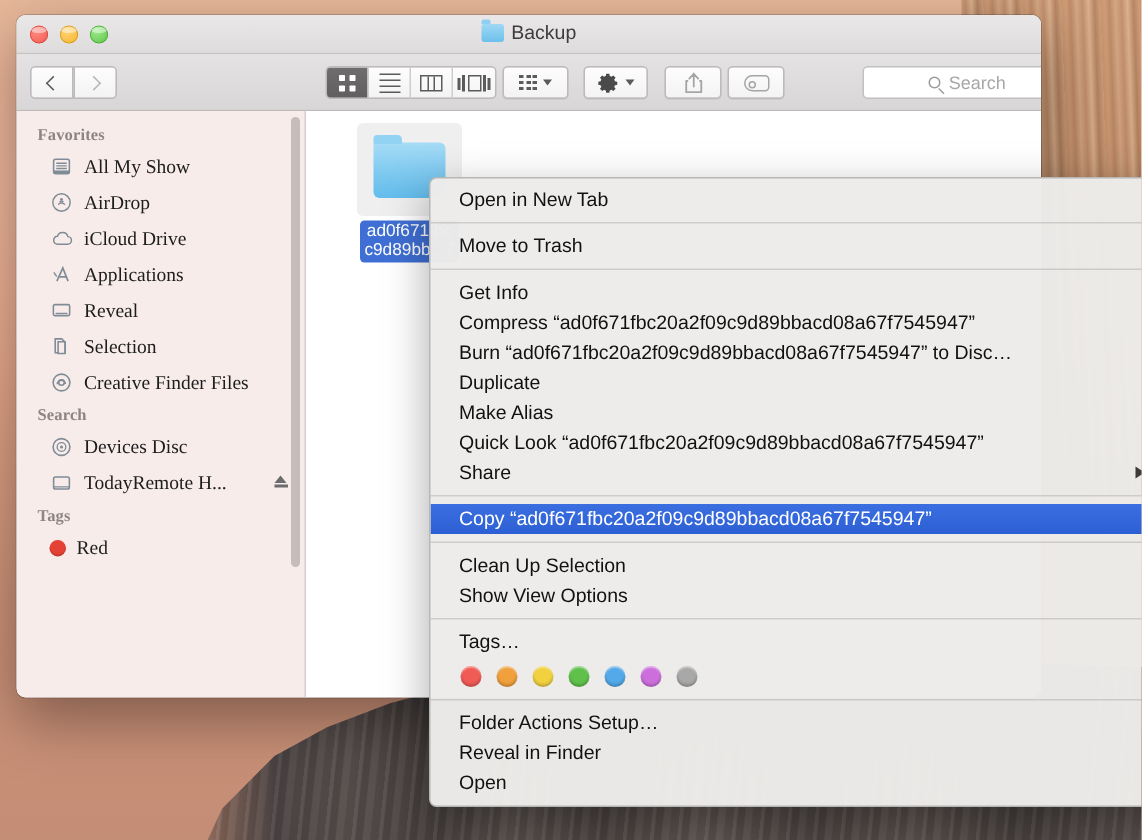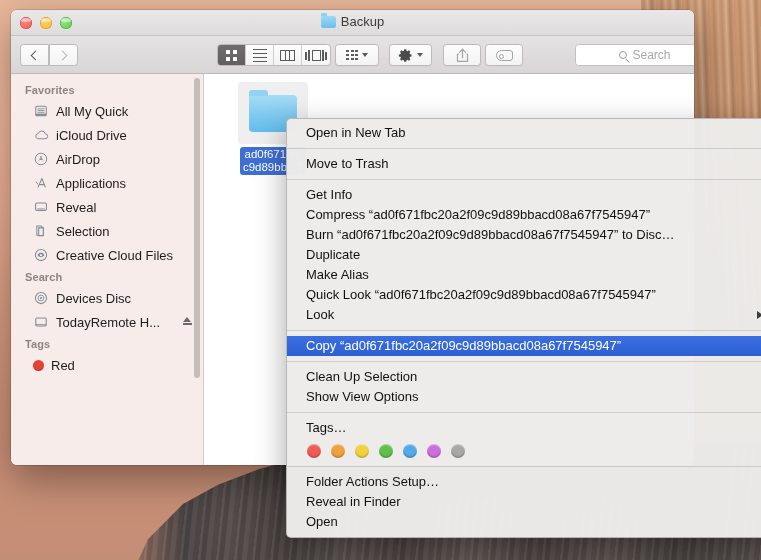--- a/index.html
+++ b/index.html
@@ -197,20 +197,21 @@
   
   #body { display:flex; height: calc(455px - 64px); }
 
   #sidebar {
     width: 193px; flex:none;
     background: #f7ecea;
     border-right: .5px solid #d5cecd;
     padding-top: 6px;
     position: relative;
     overflow: hidden;
+    font-family: Liberation Serif, serif;
   }
   .sb-head {
     font-size: 11px; font-weight: bold; color: #8e8583;
     padding: 4px 0 3px 14px; letter-spacing: .1px;
   }
   .sb-item {
     height: 24px; display:flex; align-items:center; gap:7px;
     padding-left: 22px; font-size: 13px; color: #1d1d1d;
     position: relative;
   }
@@ -402,45 +403,45 @@
         <div class="sb-head">Favorites</div>
 
         <div class="sb-item">
           <span class="sb-icon">
             <svg width="14" height="14" viewBox="0 0 16 16">
                 <rect x="2" y="2.5" width="12" height="11" rx="1.5" fill="none" stroke="#7f8c96" stroke-width="1.2"></rect>
                 <path d="M4 5.5h8M4 7.5h8M4 9.5h8" stroke="#7f8c96" stroke-width="1"></path>
                 <rect x="2" y="11" width="12" height="2.5" fill="#7f8c96"></rect>
               </svg>
           </span>
-          <span>All My Quick</span>
-        </div>
-
-        <div class="sb-item">
-          <span class="sb-icon">
-            <svg width="15" height="14" viewBox="0 0 18 14">
-                <path d="M4.6 11.5h8.6a3 3 0 00.3-6A4.3 4.3 0 005.2 5.2 3.2 3.2 0 004.6 11.5z" fill="none" stroke="#7f8c96" stroke-width="1.2"></path>
-              </svg>
-          </span>
-          <span>iCloud Drive</span>
+          <span>All My Show</span>
         </div>
 
         <div class="sb-item">
           <span class="sb-icon">
             <svg width="14" height="14" viewBox="0 0 16 16">
                 <circle cx="8" cy="8" r="6.6" fill="none" stroke="#7f8c96" stroke-width="1.1"></circle>
                 <path d="M5.4 9.6a3.4 3.4 0 015.2 0M6.6 7.6a2 2 0 012.8 0" fill="none" stroke="#7f8c96" stroke-width="1.1"></path>
                 <circle cx="8" cy="5.6" r="1" fill="#7f8c96"></circle>
               </svg>
           </span>
           <span>AirDrop</span>
         </div>
 
         <div class="sb-item">
           <span class="sb-icon">
+            <svg width="15" height="14" viewBox="0 0 18 14">
+                <path d="M4.6 11.5h8.6a3 3 0 00.3-6A4.3 4.3 0 005.2 5.2 3.2 3.2 0 004.6 11.5z" fill="none" stroke="#7f8c96" stroke-width="1.2"></path>
+              </svg>
+          </span>
+          <span>iCloud Drive</span>
+        </div>
+
+        <div class="sb-item">
+          <span class="sb-icon">
             <svg width="14" height="14" viewBox="0 0 16 16">
                 <path d="M4.5 13 L9 3 L13 13" fill="none" stroke="#7f8c96" stroke-width="1.3"></path>
                 <path d="M6.2 9.8h5.4" stroke="#7f8c96" stroke-width="1.3"></path>
                 <path d="M2.2 6.4 L4.4 9.6" stroke="#7f8c96" stroke-width="1.1"></path>
               </svg>
           </span>
           <span>Applications</span>
         </div>
 
         <div class="sb-item">
@@ -466,21 +467,21 @@
 
 
         <div class="sb-item">
           <span class="sb-icon">
             <svg width="14" height="14" viewBox="0 0 16 16">
                 <circle cx="8" cy="8" r="6.4" fill="none" stroke="#7f8c96" stroke-width="1.2"></circle>
                 <path d="M4.8 9.4a3.3 3.3 0 013.2-3.2 2.9 2.9 0 012.9 2.9" fill="none" stroke="#7f8c96" stroke-width="1.3"></path>
                 <circle cx="8" cy="8" r="2.1" fill="none" stroke="#7f8c96" stroke-width="1.2"></circle>
               </svg>
           </span>
-          <span>Creative Cloud Files</span>
+          <span>Creative Finder Files</span>
         </div>
 
         <div class="sb-head">Search</div>
 
         <div class="sb-item">
           <span class="sb-icon">
             <svg width="14" height="14" viewBox="0 0 16 16">
                 <circle cx="8" cy="8" r="6.4" fill="none" stroke="#7f8c96" stroke-width="1.2"></circle>
                 <circle cx="8" cy="8" r="3.3" fill="none" stroke="#7f8c96" stroke-width="1"></circle>
                 <circle cx="8" cy="8" r="1.2" fill="#7f8c96"></circle>
@@ -531,21 +532,21 @@
     <div class="ctx-item">Move to Trash</div>
     <div class="ctx-sep"></div>
 
     <div class="ctx-item">Get Info</div>
     <div class="ctx-item">Compress “ad0f671fbc20a2f09c9d89bbacd08a67f7545947”</div>
     <div class="ctx-item">Burn “ad0f671fbc20a2f09c9d89bbacd08a67f7545947” to Disc…</div>
     <div class="ctx-item">Duplicate</div>
     <div class="ctx-item">Make Alias</div>
     <div class="ctx-item">Quick Look “ad0f671fbc20a2f09c9d89bbacd08a67f7545947”</div>
     <div class="ctx-item">
-      <span>Look</span>
+      <span>Share</span>
       <span class="submenu-arrow"></span>
     </div>
     <div class="ctx-sep"></div>
 
     <div class="ctx-item selected">Copy “ad0f671fbc20a2f09c9d89bbacd08a67f7545947”</div>
     <div class="ctx-sep"></div>
 
     <div class="ctx-item">Clean Up Selection</div>
     <div class="ctx-item">Show View Options</div>
     <div class="ctx-sep"></div>

